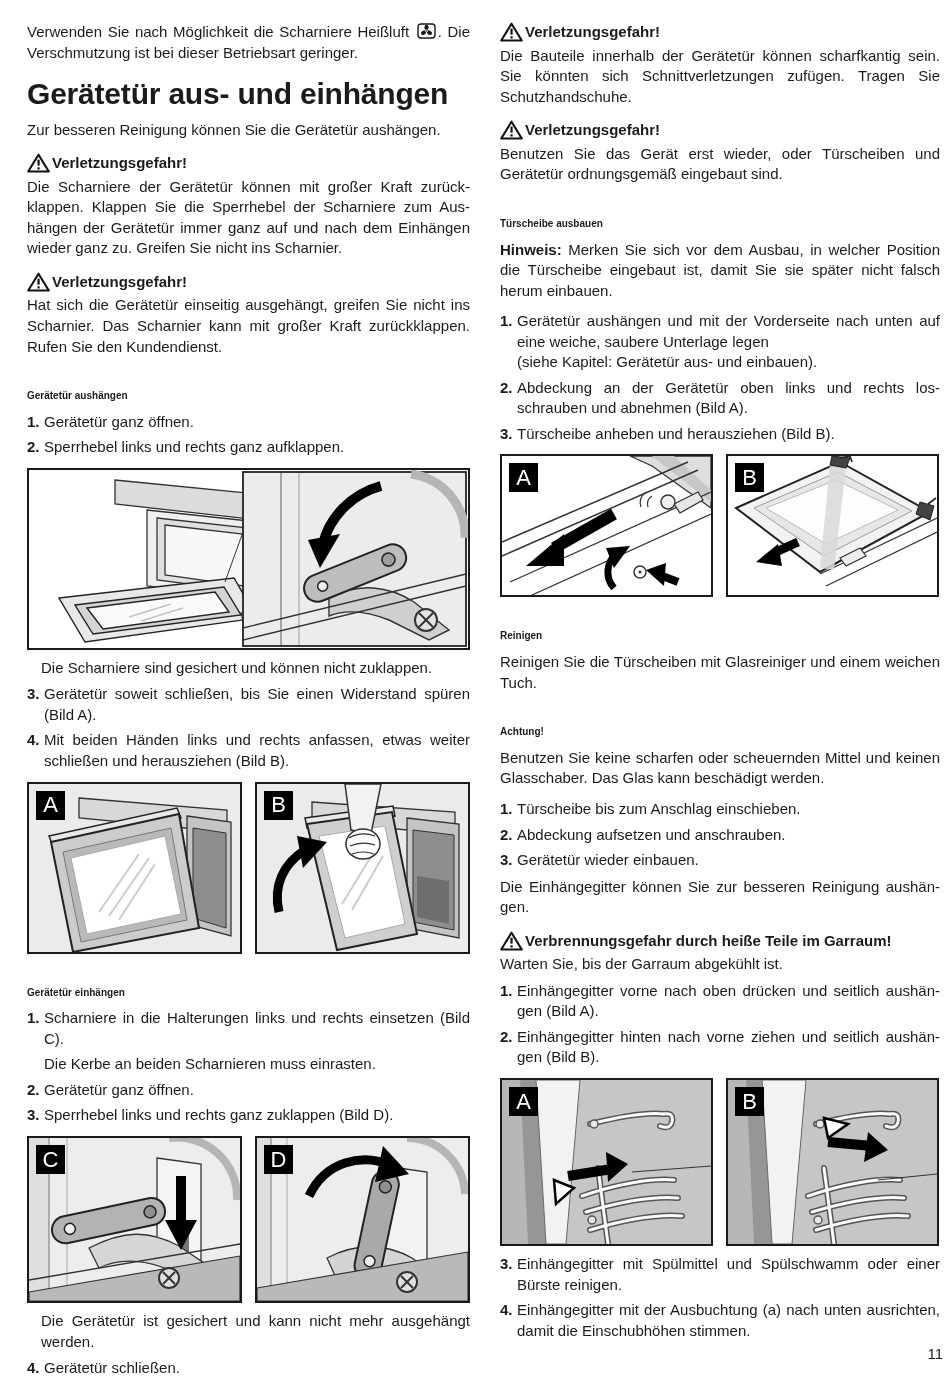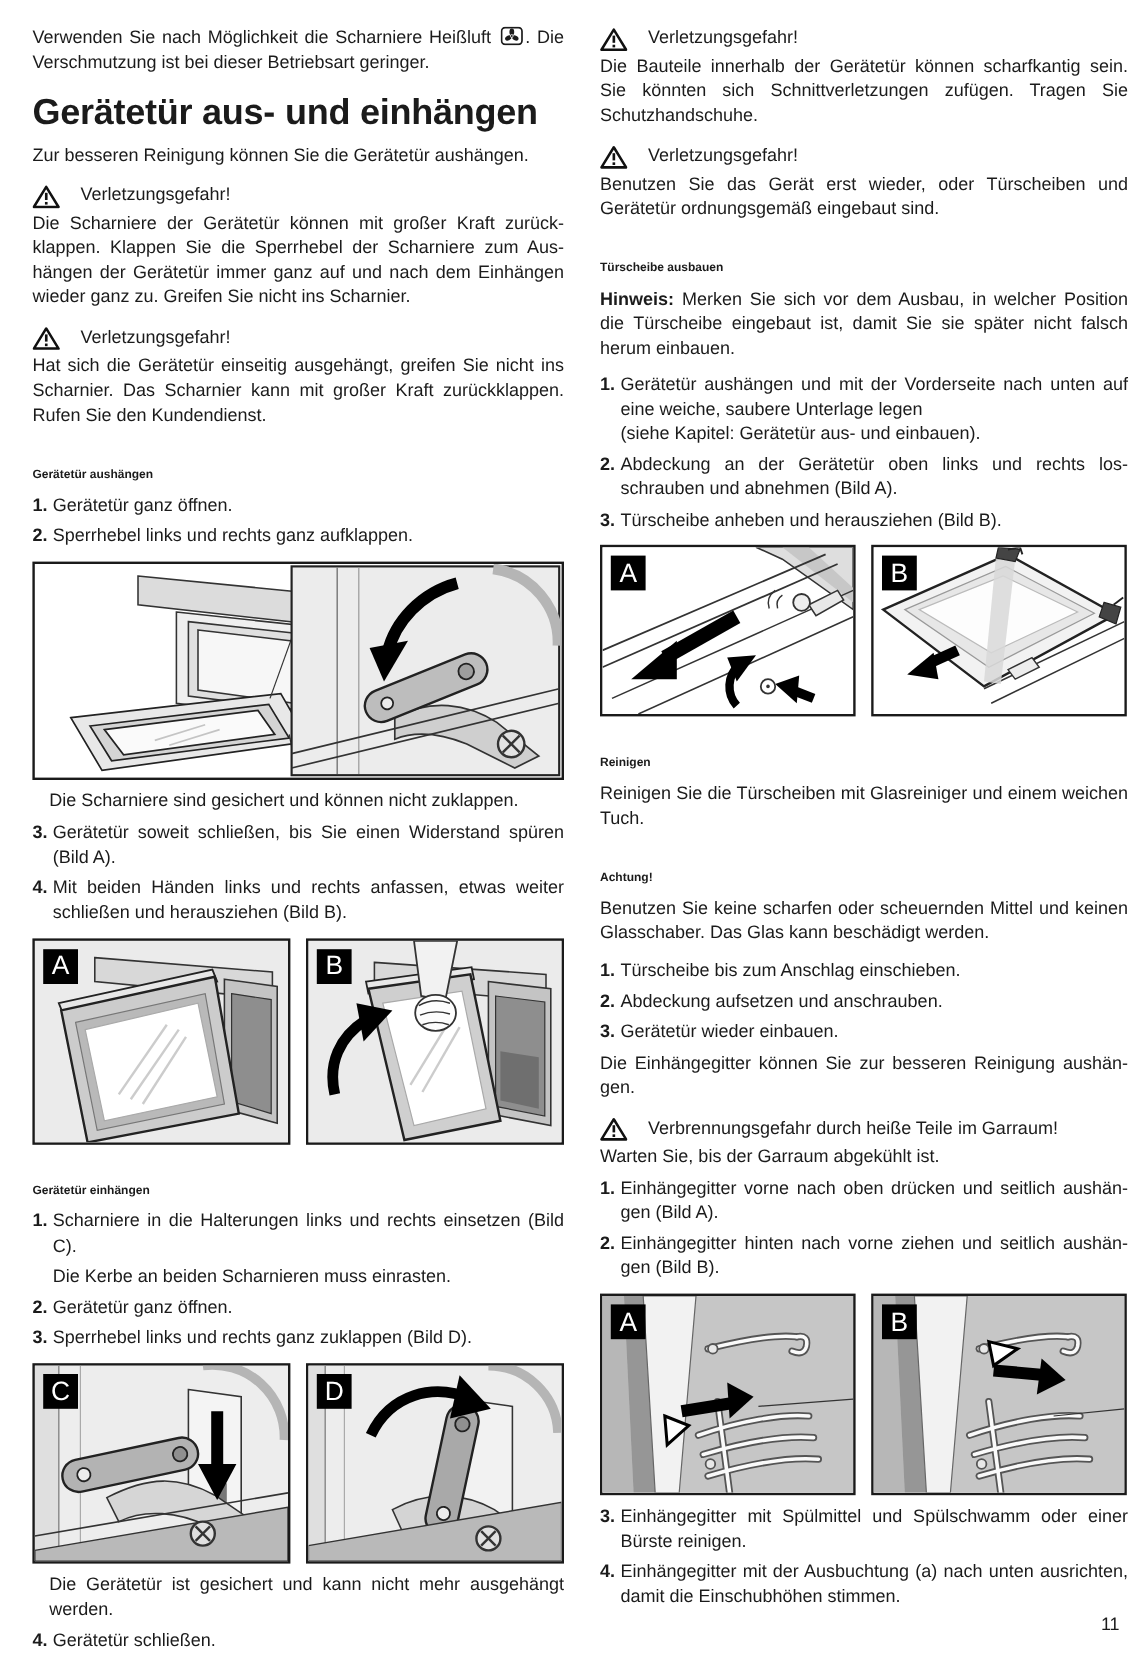--- a/index.html
+++ b/index.html
@@ -7,39 +7,39 @@
     position:relative;width:950px;height:1379px;background:#ffffff;
     font-family:"Liberation Sans",sans-serif;font-size:15px;line-height:1.37;
     color:#1b1b1b;overflow:hidden;
   }
   .col{position:absolute;top:22px;}
   .col-left{left:27px;width:443px;}
   .col-right{left:500px;width:440px;}
   p{margin:0 0 10px;text-align:justify;}
   h1{font-size:30px;line-height:1.15;margin:14px 0 8px;font-weight:bold;letter-spacing:-0.2px;}
   h3{font-size:10px;margin:32px 0 9px;font-weight:bold;}
-  .warn-head{display:flex;align-items:flex-end;gap:17px;font-weight:normal;margin:13px 0 3px;}
+  .warn-head{display:flex;align-items:flex-start;gap:2px;font-weight:bold;margin:13px 0 3px;}
   .warn-icon{flex:none;display:inline-flex;}
   .warn-body{margin-bottom:6px;}
   .steps{margin:2px 0 6px;}
   .li{display:flex;margin:0 0 5px;}
   .li .num{font-weight:bold;flex:none;width:17px;}
   .li .li-text{flex:1;text-align:justify;white-space:pre-line;}
   .fig{border:2px solid #1a1a1a;box-sizing:border-box;background:#fff;position:relative;overflow:hidden;margin:10px 0 8px;}
   .fig-wide{width:443px;height:182px;}
   .fig-row{display:flex;gap:13px;margin:10px 0 8px;}
   .fig-row .panel{border:2px solid #1a1a1a;box-sizing:border-box;position:relative;overflow:hidden;background:#fff;flex:none;}
   .p-left{width:215px;}
   .p-right-col{width:213px;}
   .h172{height:172px;} .h167{height:167px;} .h143{height:143px;} .h168{height:168px;}
   .badge{position:absolute;top:7px;left:7px;width:29px;height:29px;background:#000;color:#fff;
     display:flex;align-items:center;justify-content:center;font-size:22px;line-height:1;}
   .caption{padding-left:14px;text-align:justify;margin-bottom:6px;}
   .mode-icon{display:inline-block;vertical-align:-2px;margin:0 2px;}
-  .page-num{position:absolute;right:17px;bottom:14px;font-size:15px;}
+  .page-num{position:absolute;right:7px;bottom:14px;font-size:15px;}
   svg{display:block;}
 </style>
 </head>
 <body>
 
 <div class="col col-left">
 
   <p><span>Verwenden Sie nach Möglichkeit die Scharniere Heißluft</span>
     <span class="mode-icon"><svg width="19" height="16" viewBox="0 0 19 16">
           <rect x="1" y="1" width="17" height="14" rx="3" fill="none" stroke="#1b1b1b" stroke-width="1.4"></rect>

